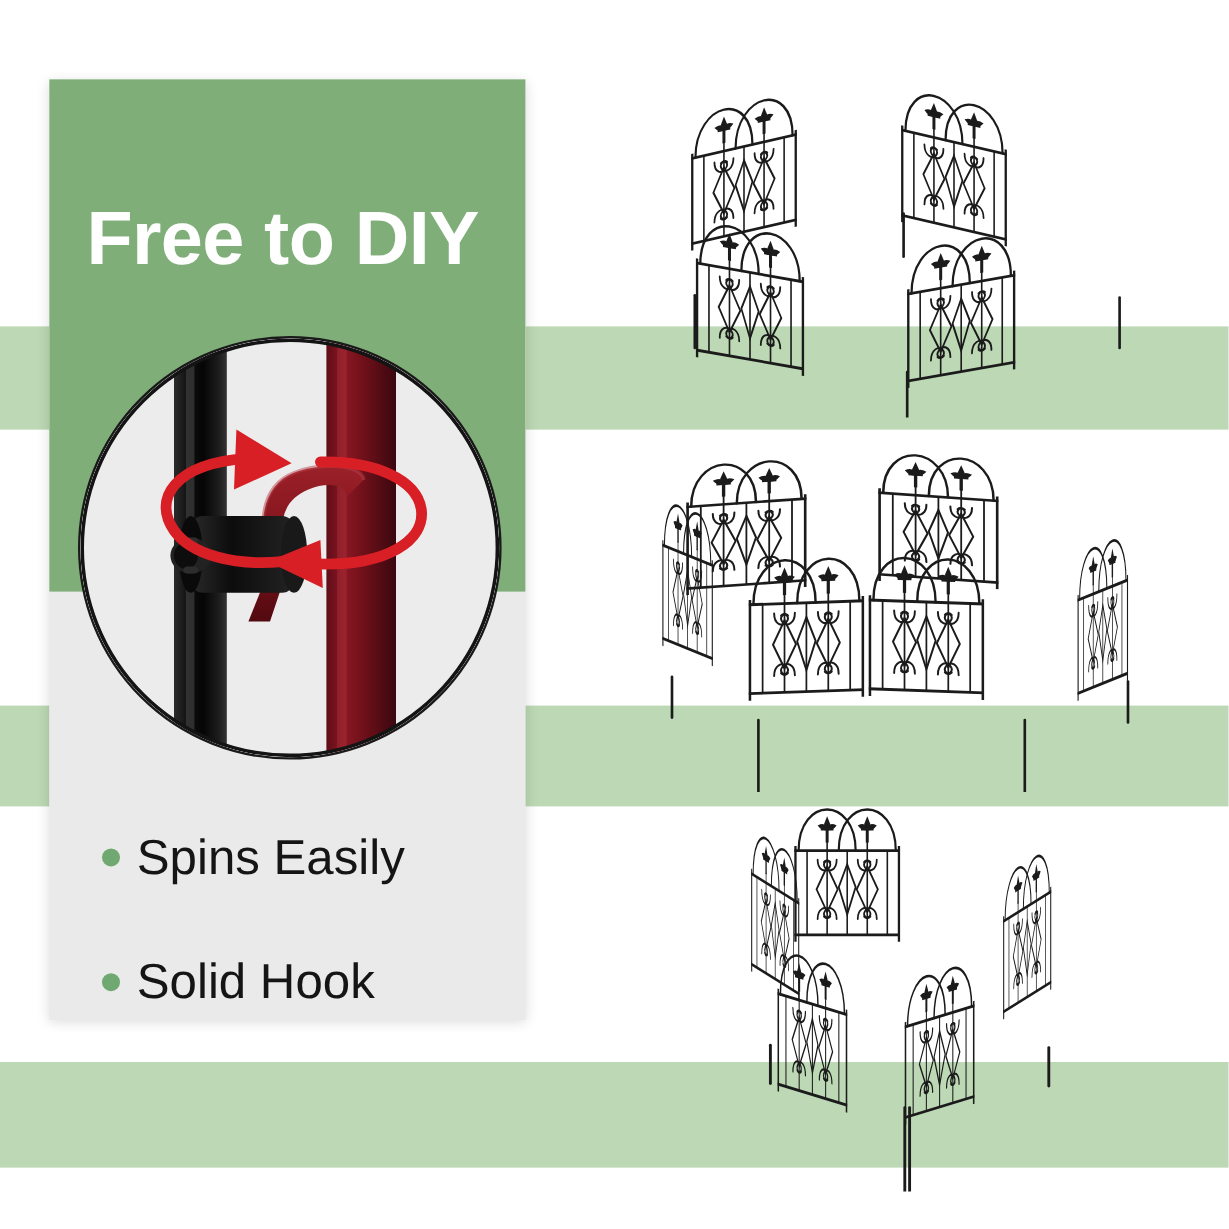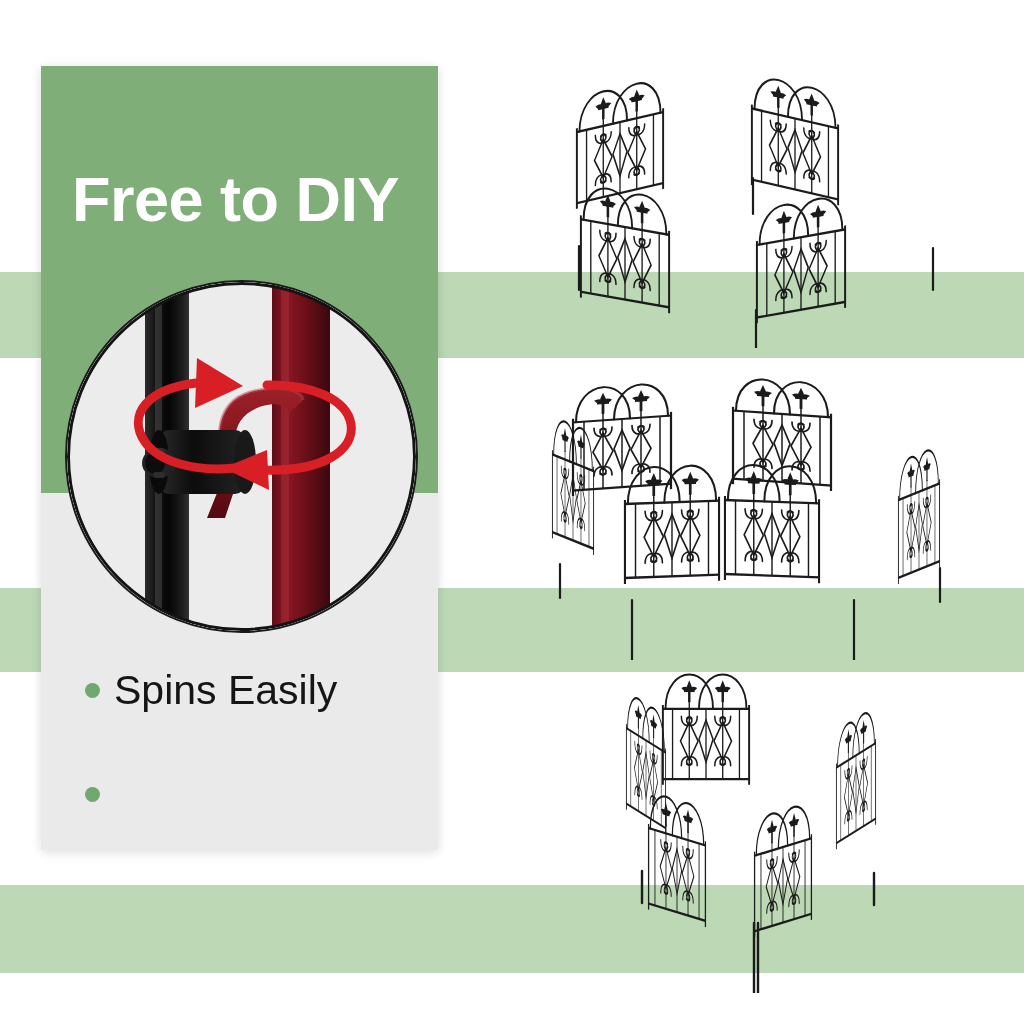--- a/index.html
+++ b/index.html
@@ -70,21 +70,21 @@
     background: #ececec;
     overflow: hidden;
     box-sizing: border-box;
   }
   #detail-photo svg { display: block; }
 
   
   #benefit-list {
     position: absolute;
     left: 44px;
-    top: 572px;
+    top: 596px;
     width: 330px;
     text-align: right;
   }
   .benefit-row {
     display: flex;
     align-items: center;
     height: 104px;
   }
   .benefit-dot {
     width: 15px;
@@ -195,20 +195,21 @@
       </svg>
     </div>
 
     <div id="benefit-list">
       <div class="benefit-row">
         <span class="benefit-dot"></span>
         <span class="benefit-text">Spins Easily</span>
       </div>
       <div class="benefit-row">
         <span class="benefit-dot"></span>
+        <span class="benefit-text">Solid Hook</span>
       </div>
     </div>
   </div>
 
   <div id="fence-figure-1" class="fence-figure">
     <svg viewBox="0 0 414 330" xmlns="http://www.w3.org/2000/svg">
       <defs>
 
         <g id="panelA">
 

